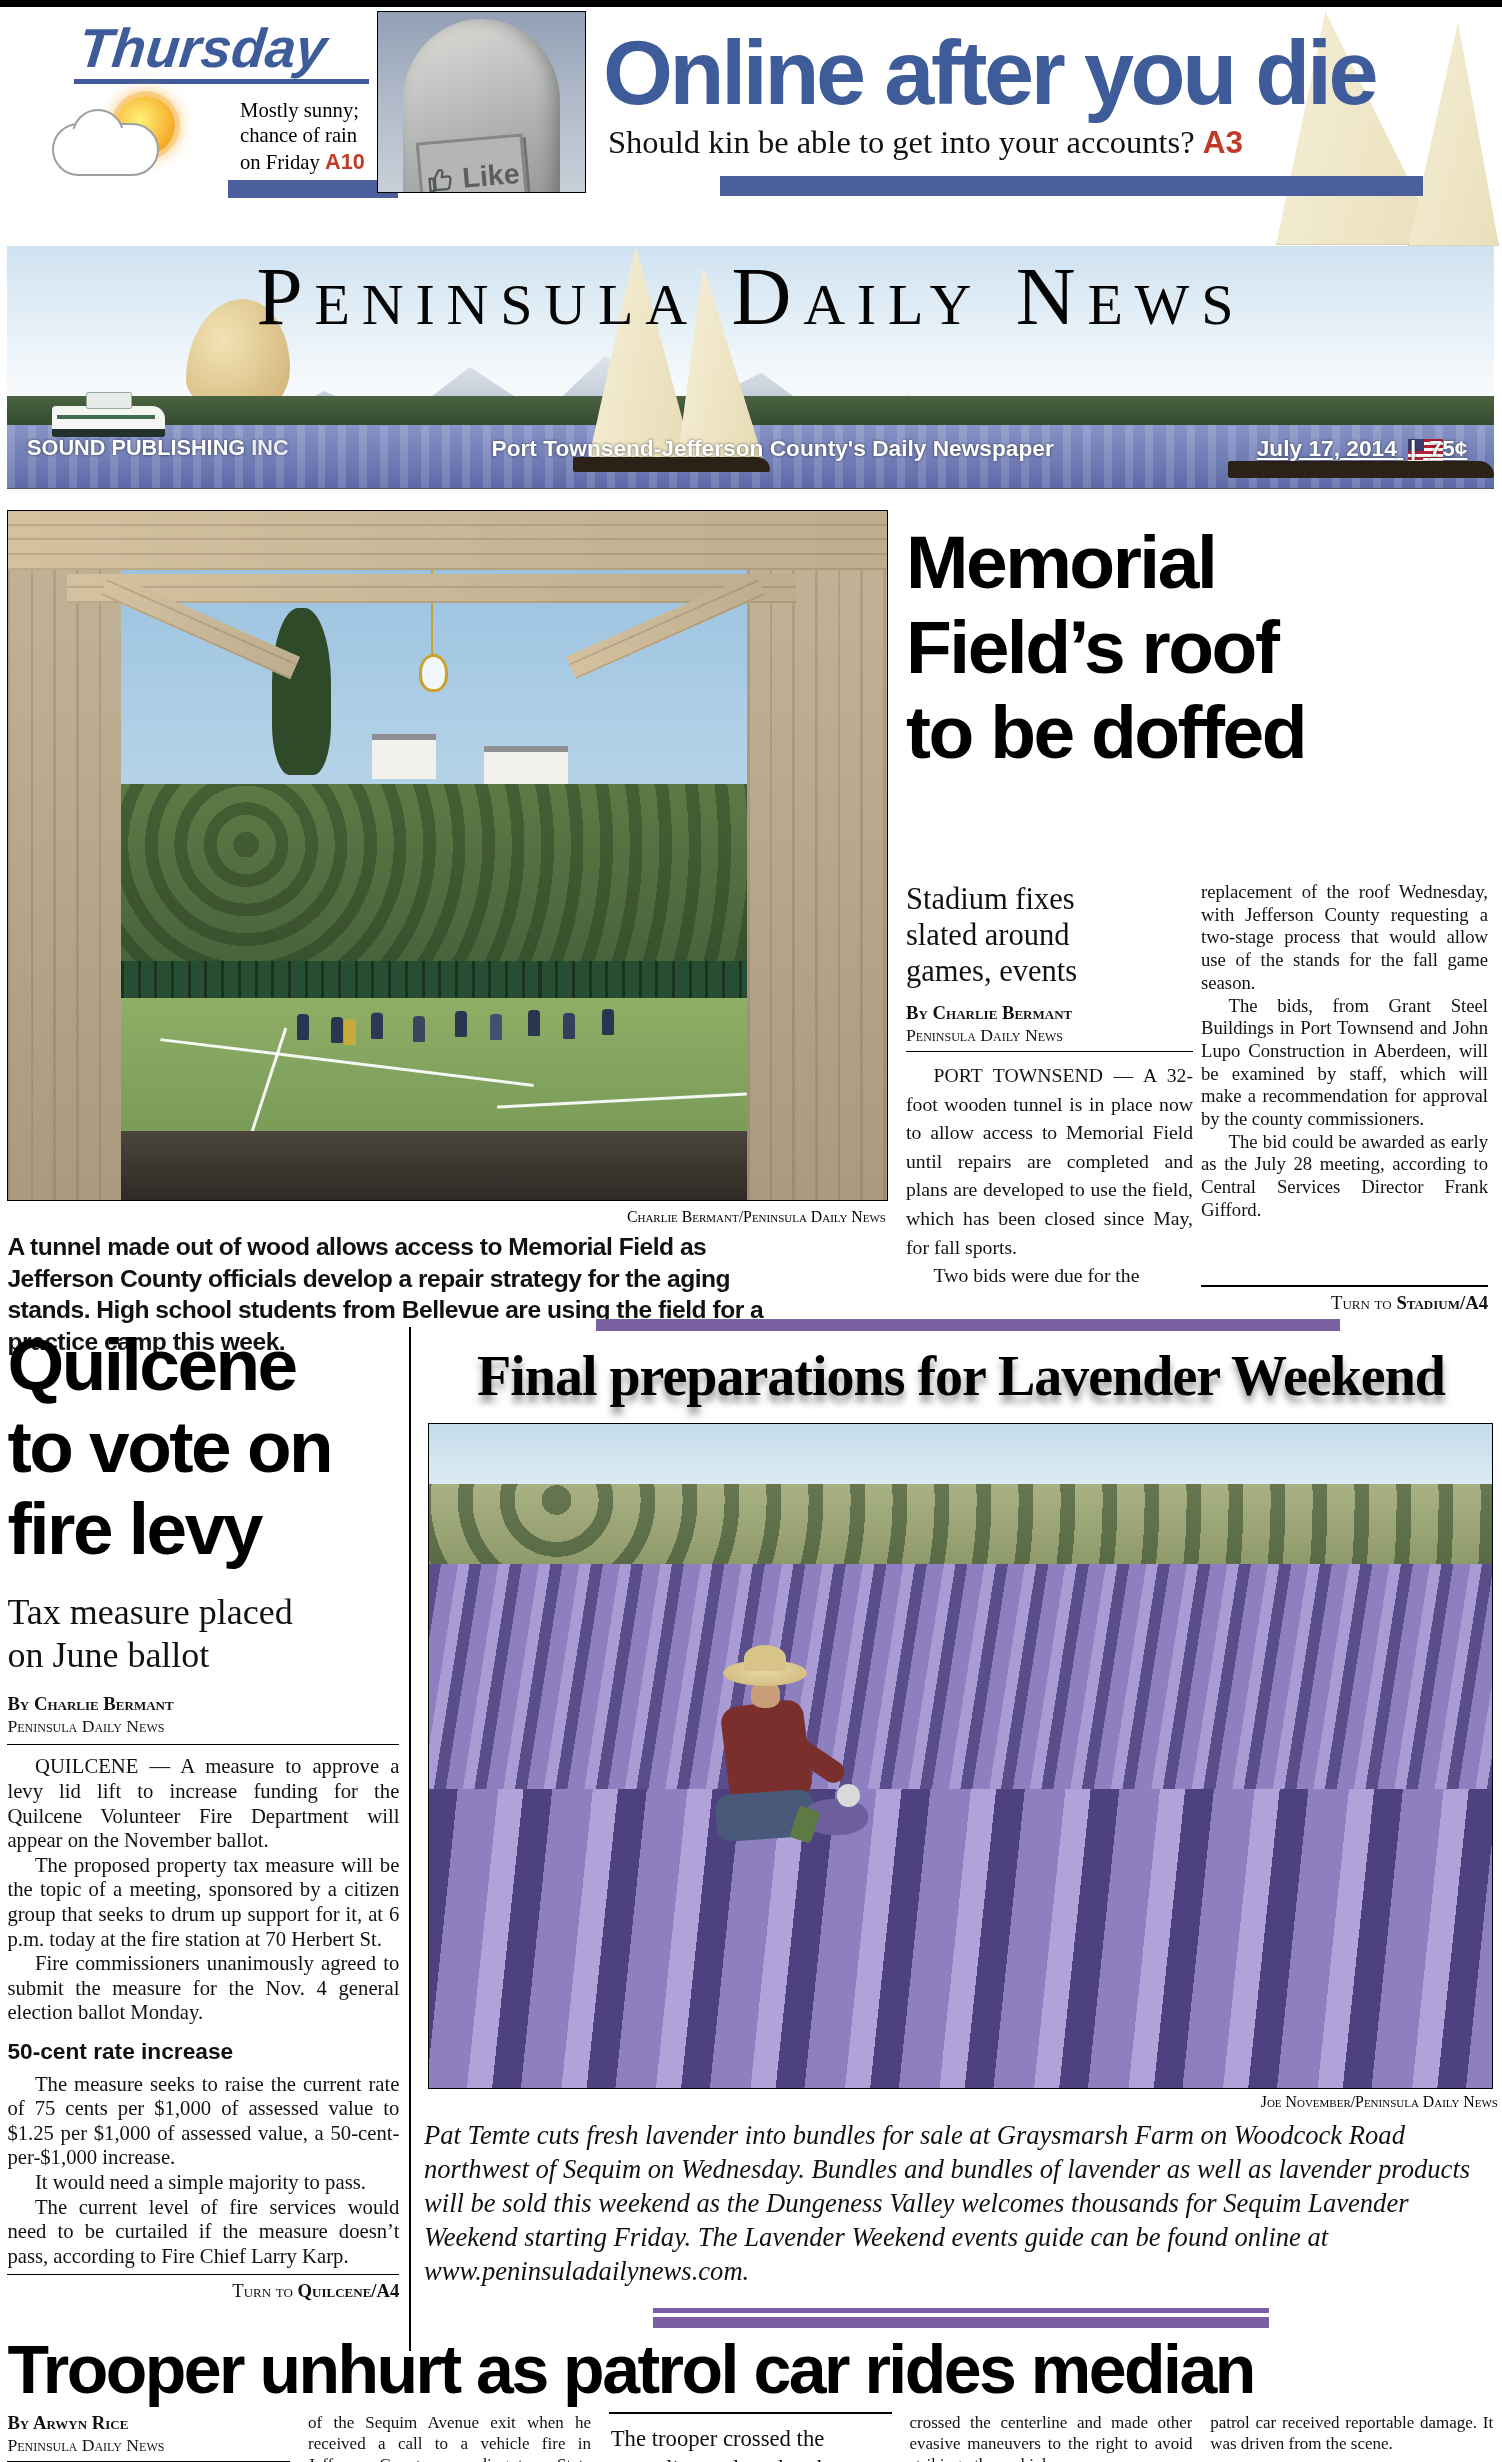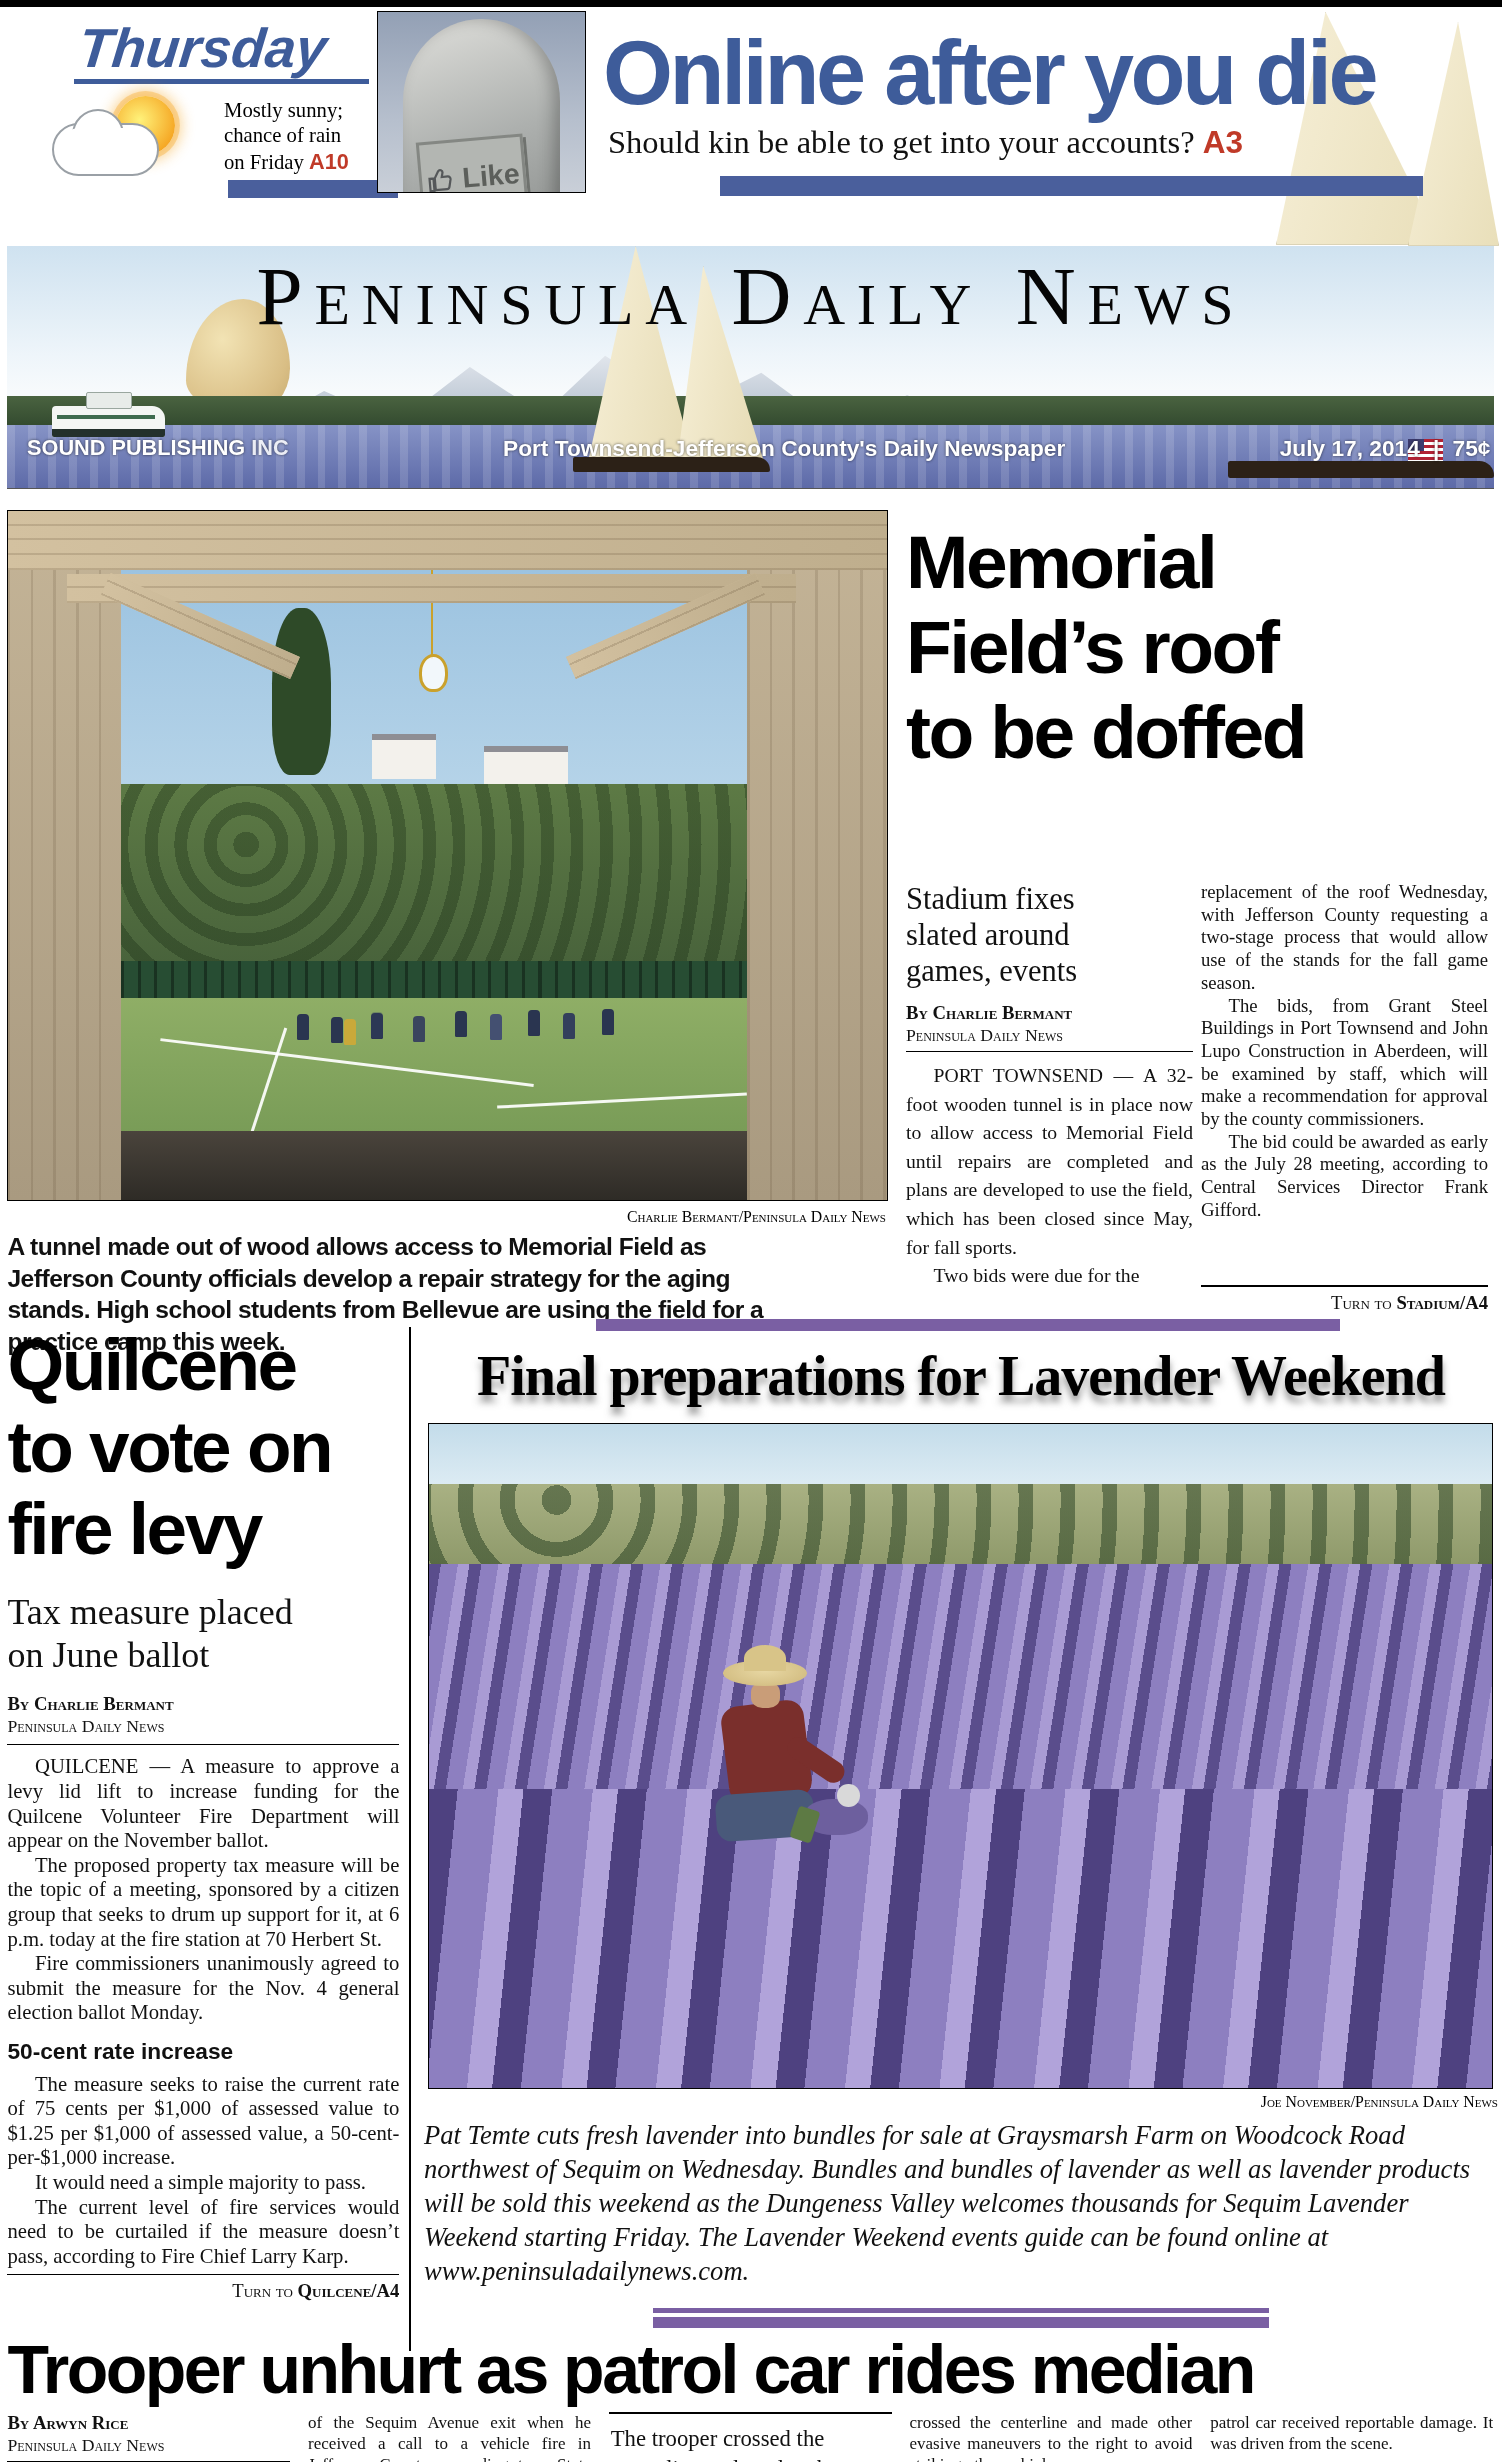--- a/index.html
+++ b/index.html
@@ -7,21 +7,21 @@
         font-family:"Liberation Serif",serif;color:#111;}
   .abs{position:absolute;}
   .sans{font-family:"Liberation Sans",sans-serif;}
   .just{text-align:justify;text-justify:inter-word;}
   .ind{text-indent:27.6px;}
   p{margin:0;}
   
   .topbar{left:0;top:0;width:1502px;height:6.9px;background:#000;}
   .thursday{font:italic 900 55px "Liberation Sans",sans-serif;color:#3e5c9a;transform:skewX(-6deg);}
   .th-underline{background:#3e5c9a;height:4.9px;}
-  .wx-text{font:20.7px/25.6px "Liberation Serif",serif;color:#000;}
+  .wx-text{font:20.7px/25.6px "Liberation Serif",serif;color:#000;margin-left:16px;}
   .wx-page{font:bold 21.7px "Liberation Sans",sans-serif;color:#c03a28;}
   .bluebar{background:#4a5f9c;}
   .online-title{font:bold 90px/90px "Liberation Sans",sans-serif;letter-spacing:-3.4px;color:#3e5c9a;white-space:nowrap;}
   .online-sub{font:32.5px "Liberation Serif",serif;white-space:nowrap;}
   .online-sub-page{font:bold 31.5px "Liberation Sans",sans-serif;color:#c03a28;}
   
   .grave-wrap{background:linear-gradient(180deg,#93a0b5,#b6bfcd 60%,#c9cfd8);border:1.5px solid #000;overflow:hidden;}
   .stone{position:absolute;left:12%;top:4%;width:76%;height:120%;
          background:linear-gradient(160deg,#dfdfdb,#adb0ae 55%,#8d908e);
          border-radius:50% 50% 0 0 / 38% 38% 0 0;box-shadow:inset -6.9px 0 14.8px rgba(0,0,0,.25);}
@@ -191,21 +191,21 @@
     <div class="abs usflag" style="left:1401px;top:193px;width:35px;height:23.6px;"></div>
     <div class="abs schooner-hull" style="left:1221px;top:215px;width:266px;height:16.7px;"></div>
 
     <div class="mh-title">Peninsula Daily News</div>
 
     <div class="mh-band">
       <span class="sans" style="margin-left:19.7px;font-size:21.7px;font-weight:bold;">
         <span>SOUND PUBLISHING</span><span style="font-weight:700;opacity:.85;"> INC</span>
       </span>
       <span class="sans" style="flex:1;text-align:center;font-size:22.7px;font-weight:bold;">Port Townsend-Jefferson County's Daily Newspaper</span>
-      <span class="sans" style="margin-right:4px;font-size:22.7px;font-weight:bold;">
+      <span class="sans" style="margin-right:27px;font-size:22.7px;font-weight:bold;text-decoration:underline;">
         <span>July 17, 2014</span>
         <span style="padding:0 6.9px;">|</span>
         <span>75¢</span>
       </span>
     </div>
   </div>
 
   <div class="abs photo-frame" style="left:7.4px;top:510px;width:879px;height:689px;">
     <div class="tunnel-scene" style="left:113px;top:59px;right:140px;bottom:0;">
       <div class="t-sky"></div>

